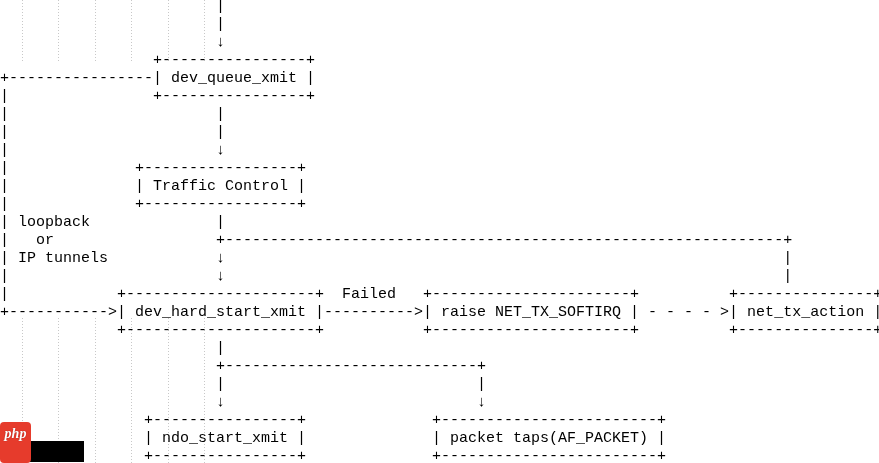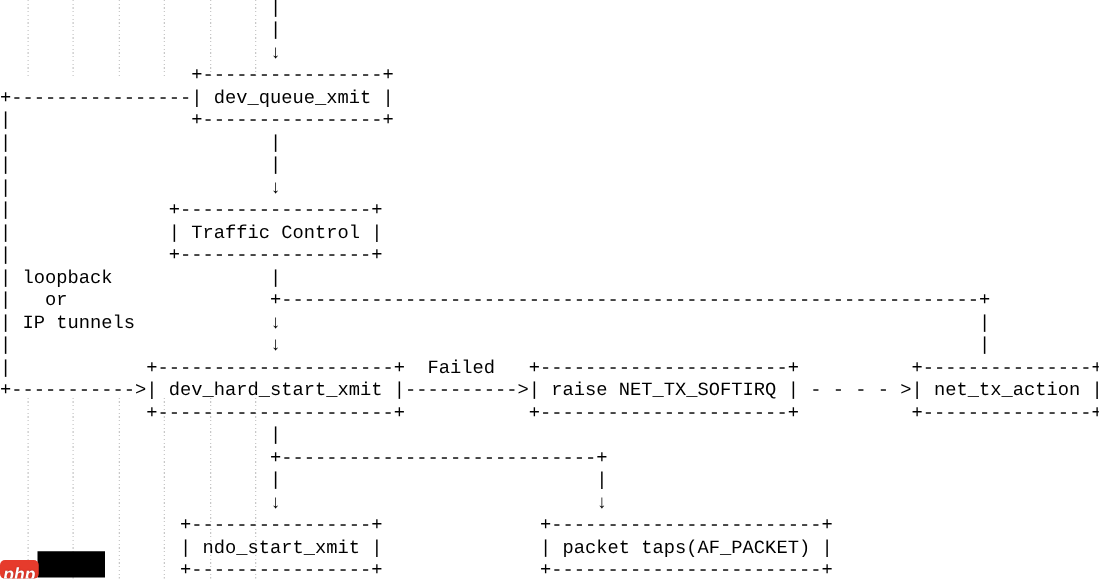--- a/index.html
+++ b/index.html
@@ -32,31 +32,31 @@
     letter-spacing: 0; word-spacing: 0;
     color: var(--text, #000000);
     z-index: 1;
     white-space: pre;
   }
 
   
   .logo { position: absolute; left: 0; bottom: 0; width: 86px; height: 24px; z-index: 2; }
   .logo-php {
     position: absolute; left: 0; bottom: 0;
-    width: 31px; height: 15px;
+    width: 31px; height: 41px;
     background: var(--logo-red, #e63b2c);
     border-radius: 4px;
     color: #ffffff;
     font-style: italic;
     font-weight: bold;
     font-size: 14px;
     line-height: 23px;
     text-align: center;
     text-shadow: 0 0 1px #8a1410;
-    font-family: Liberation Sans, sans-serif;
+    font-family: Liberation Serif, serif;
   }
   .logo-dark {
     position: absolute; left: 30px; bottom: 1px;
     width: 54px; height: 21px;
     background: var(--logo-dark, #000000);
   }
 </style>
 </head>
 <body style="--text: #000000; --guide: #c8c8c8; --logo-red: #e63b2c; --logo-dark: #000000;">
 

